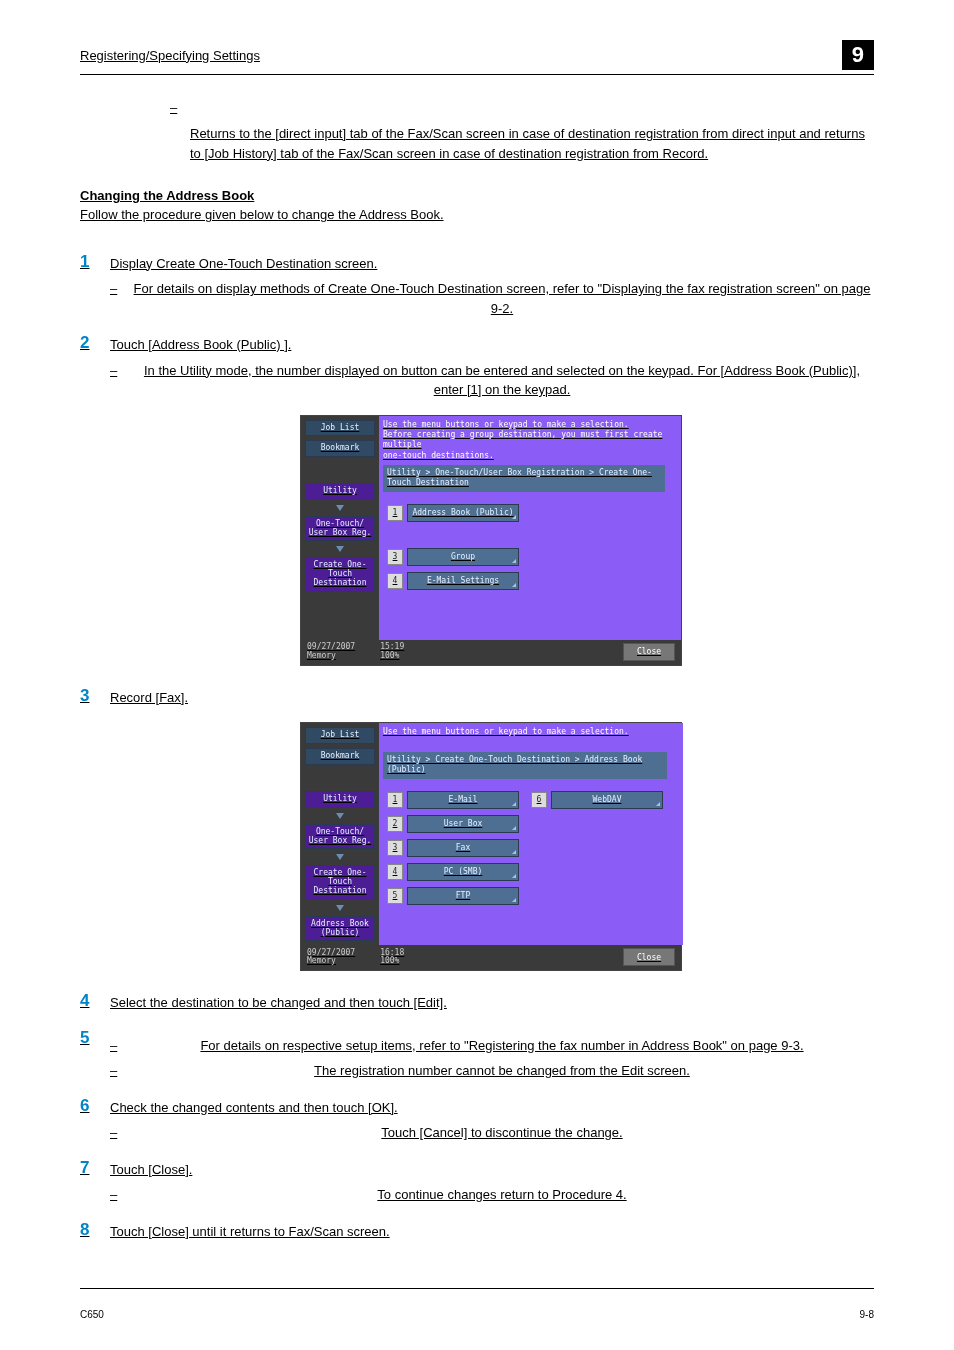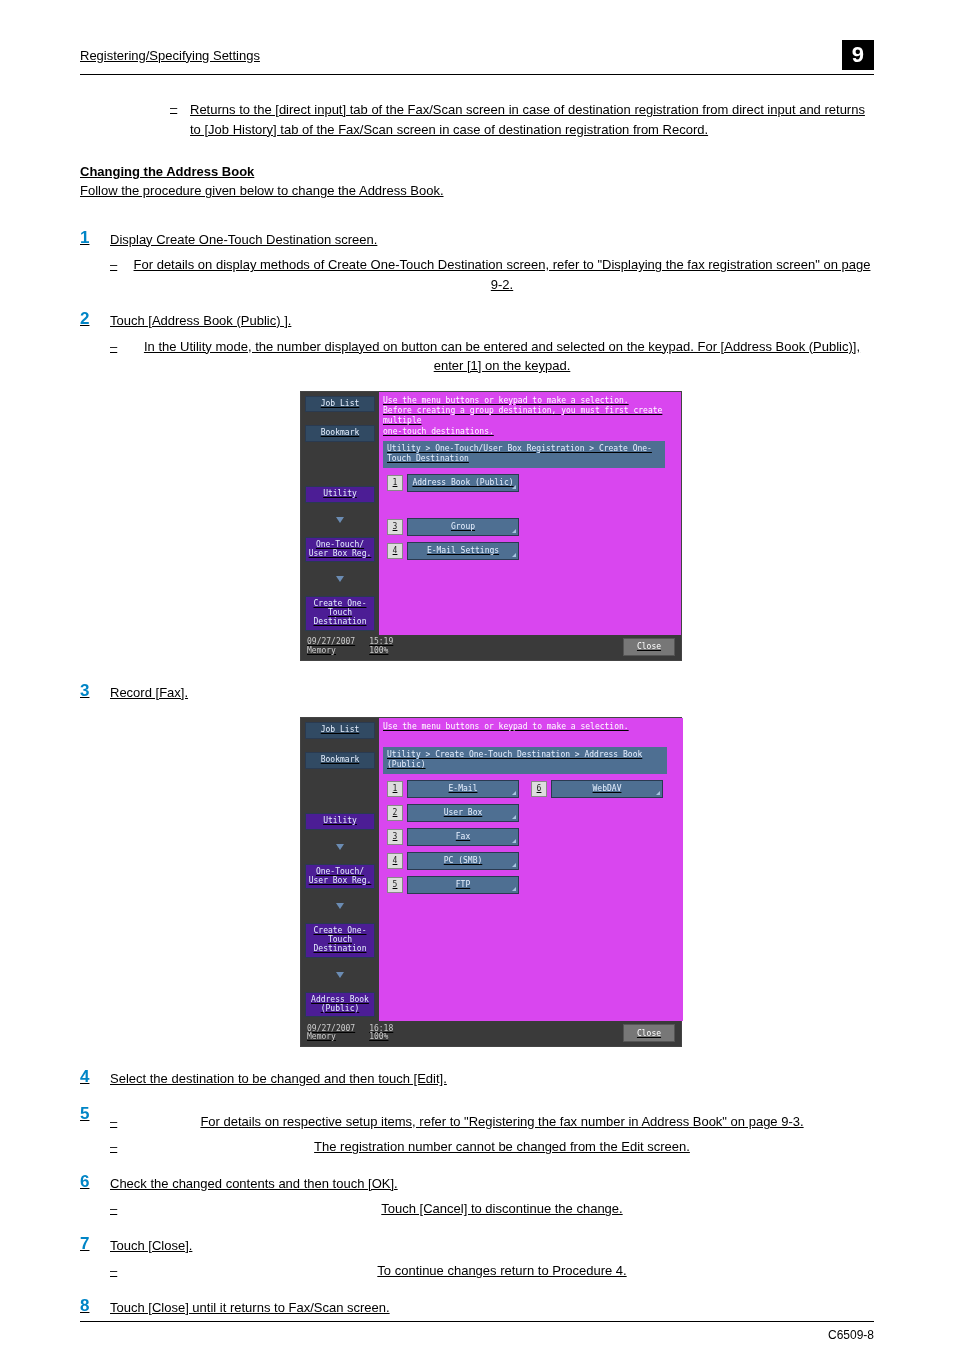--- a/index.html
+++ b/index.html
@@ -29,21 +29,21 @@
   .chapter-badge {
     background: #000;
     color: #fff;
     font-size: 22px;
     font-weight: bold;
     padding: 2px 10px;
   }
   .content { padding-left: 90px; }
   .intro-bullet { display: flex; margin-bottom: 25px; }
   .intro-bullet .dash { width: 20px; }
-  .intro-text { flex: 1; line-height: 1.5; }
+  .intro-text { flex: 1; line-height: 1.5; margin-top: 24px; }
   .section-heading {
     font-weight: bold;
     margin-bottom: 2px;
     margin-left: -90px;
   }
   .section-intro { margin-left: -90px; margin-bottom: 27px; line-height: 1.5; }
   .step { display: flex; margin-bottom: 15px; margin-left: -90px; }
   .step-num {
     width: 30px;
     color: #0085c6;
@@ -68,21 +68,21 @@
   }
   .dev-top { display: flex; }
   .dev-side {
     width: 78px;
     background: #3a3a3a;
     padding: 4px 4px;
     box-sizing: border-box;
     display: flex;
     flex-direction: column;
     align-items: center;
-    gap: 13px;
+    gap: 4px;
   }
   .side-btn {
     width: 70px;
     text-align: center;
     background: #4c1d95;
     border: 1px solid #2a3a50;
     color: #e6f0ff;
     padding: 3px 2px;
     box-sizing: border-box;
     line-height: 1.1;
@@ -90,34 +90,35 @@
   .side-btn.dark { background: #314a63; }
   .arrow-dn {
     width: 0; height: 0;
     border-left: 4px solid transparent;
     border-right: 4px solid transparent;
     border-top: 6px solid #6b8cb3;
     margin: 1px 0;
   }
   .dev-main {
     flex: 1;
-    background: #d946ef;
+    background: #8b5cf6;
     padding: 4px 16px 0 4px;
     box-sizing: border-box;
   }
   .hint {
     color: #fff;
     line-height: 1.3;
     white-space: pre-line;
     margin-bottom: 4px;
   }
   .crumb-bar {
     background: #4e6f92;
     color: #e6f0ff;
     padding: 3px 4px;
+    margin-bottom: 6px;
     line-height:1.3;
   }
   .menu-area {
     min-height: 130px;
     padding: 6px 4px;
   }
   .menu-area.short { min-height: 110px; }
   .menu-row { display: flex; gap: 12px; margin-bottom: 6px; }
   .menu-item { display: flex; align-items: center; gap: 4px; }
   .mi-num {
@@ -146,32 +147,32 @@
     background: #3a3a3a;
     padding: 3px 6px 4px 6px;
     color: #ccc;
   }
   .close-btn {
     width: 50px; height: 16px;
     background: #777; border: 1px solid #555;
     display: flex; align-items: center; justify-content: center;
     color: #fff;
   }
-  .footer-stats { display: flex; gap: 14px; }
+  .footer-stats { display: flex; gap: 25px; }
   .footer-col { display:flex; flex-direction:column; line-height:1.1;}
 
   .page-footer {
     position: absolute;
     bottom: 30px;
     left: 80px; right: 80px;
     border-top: 1px solid #000;
     display: flex;
-    justify-content: flex-end;
-    padding-top: 6px;
-    font-size: 12px;
+    justify-content: space-between;
+    padding-top: 20px;
+    font-size: 10px;
   }
 </style>
 </head>
 <body>
 
 <div class="page">
 
   <div class="topbar">
     <span class="header-title">Registering/Specifying Settings</span>
     <span class="chapter-badge">9</span>

